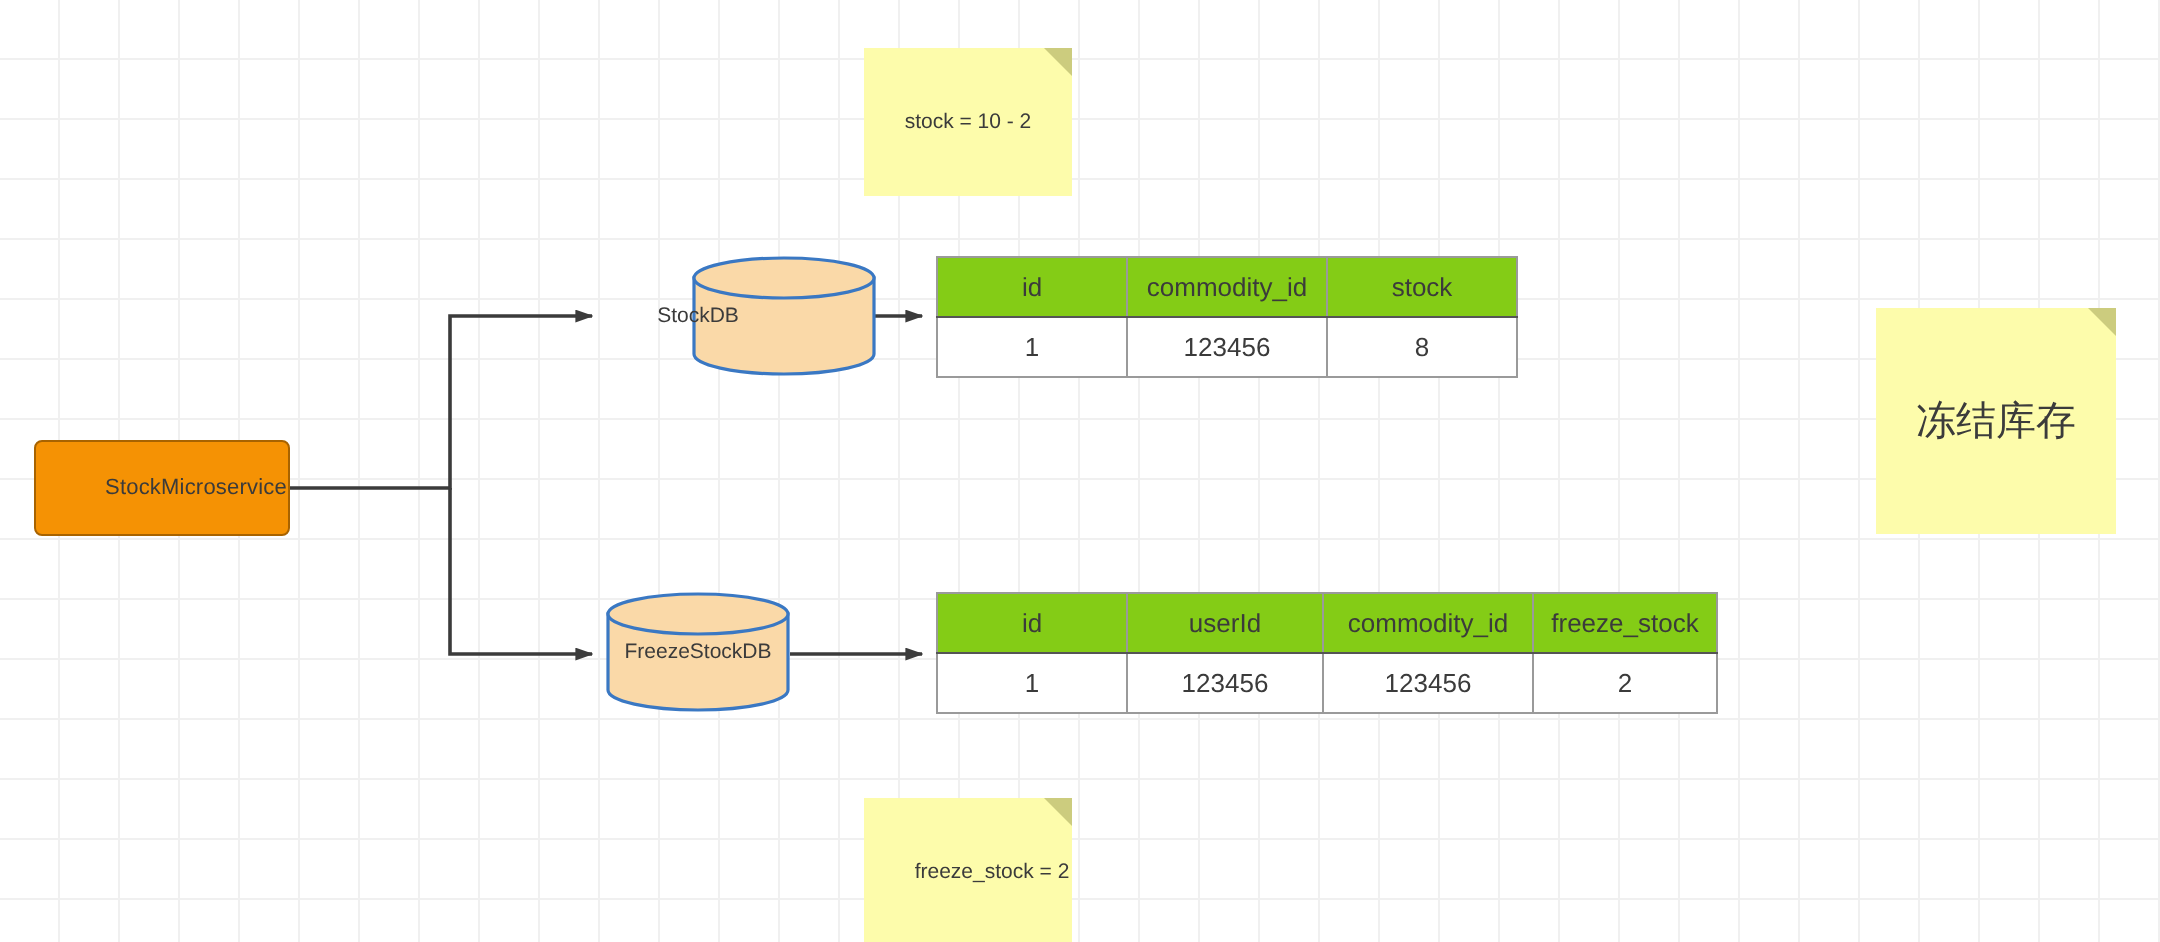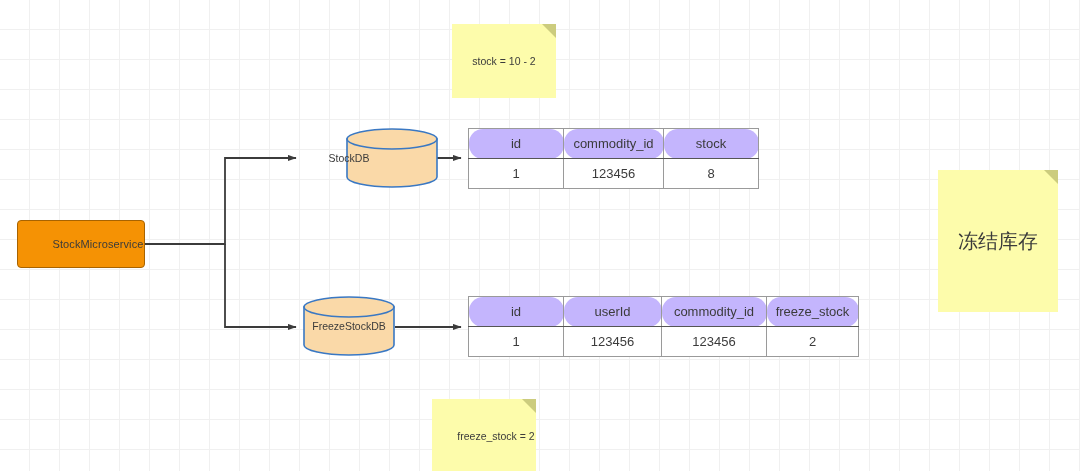--- a/index.html
+++ b/index.html
@@ -90,23 +90,22 @@
     border: 1px solid #9a9a9a;
     height: 30px;
     text-align: center;
     font-weight: normal;
     font-size: 13px;
     color: #3b3b3b;
     padding: 0 4px;
     box-sizing: border-box;
   }
   .data-table th {
-    background: #c4b5fd;
+    background: #84cc16;
     border-bottom: 1.5px solid #555555;
-    border-radius: 14px;
   }
   #table-stock  { left: 468px; top: 128px; }
   #table-freeze { left: 468px; top: 296px; }
 
   
   .note {
     position: absolute;
     background: #fdfcab;
     display: flex;
     align-items: center;
@@ -127,23 +126,23 @@
     color: #3b3b3b;
     text-align: center;
     white-space: nowrap;
     position: relative;
     z-index: 1;
   }
   .note-text.cjk {
     font-size: 20px;
     font-family: "DejaVu Sans", "Liberation Sans", sans-serif;
   }
-  #note-stock  { left: 452px; top: 24px;  width: 104px; height: 74px; }
+  #note-stock  { left: 432px; top: 24px;  width: 104px; height: 74px; }
   #note-freeze { left: 432px; top: 399px; width: 104px; height: 74px; padding-left: 24px; }
-  #note-freeze-cn { left: 938px; top: 170px; width: 120px; height: 142px; }
+  #note-freeze-cn { left: 938px; top: 154px; width: 120px; height: 113px; }
 </style>
 </head>
 <body>
 
 <div id="canvas">
 
   <svg id="edge-layer" viewBox="0 0 1080 471" width="1080" height="471">
     <defs>
       <marker id="arrow" markerWidth="9" markerHeight="9" refX="8.3" refY="3.2" orient="auto" markerUnits="userSpaceOnUse">
         <path d="M0,0 L9,3.2 L0,6.4 z" fill="#3b3b3b"></path>

